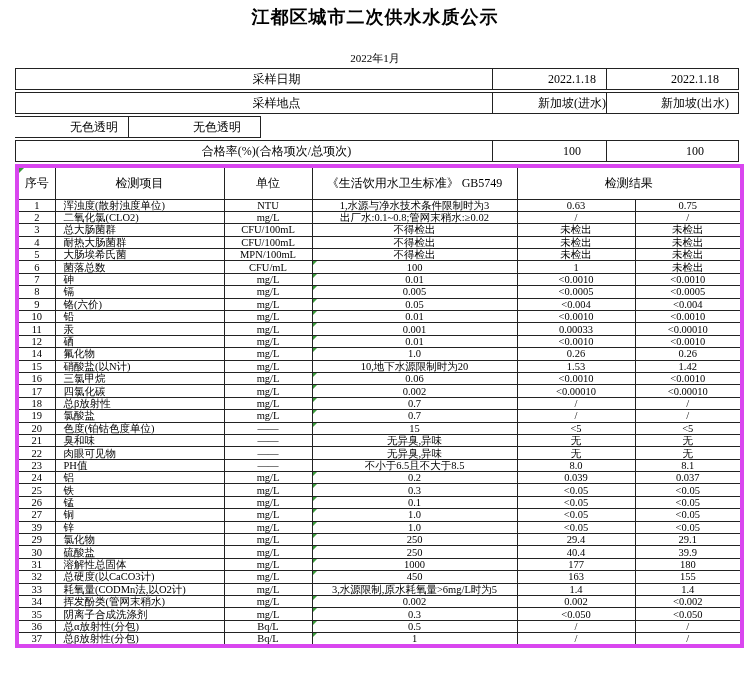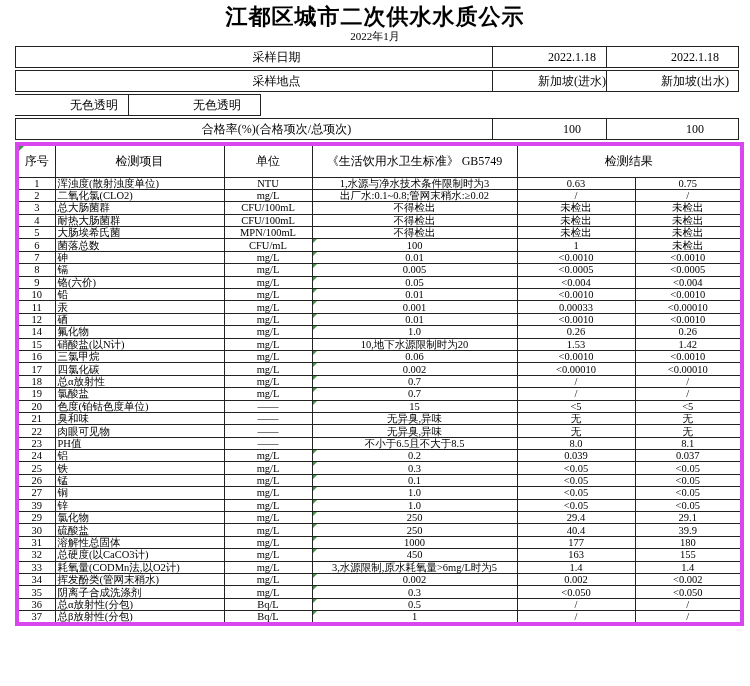--- a/index.html
+++ b/index.html
@@ -1,35 +1,35 @@
 <!DOCTYPE html>
 <html><head>
 <meta charset="utf-8">
 <style>
   html,body{margin:0;padding:0;background:#fff;width:750px;height:686px;overflow:hidden;
     font-family:"Liberation Serif","DejaVu Serif",serif;color:#000;}
   .page{width:750px;height:686px;position:relative;}
   .title{font-family:"Liberation Sans","DejaVu Sans",sans-serif;font-weight:bold;
-    font-size:22px;line-height:24px;text-align:center;padding-top:5px;letter-spacing:1px;}
-  .subtitle{font-size:11px;line-height:15px;text-align:center;margin-bottom:2px;}
+    font-size:18px;line-height:24px;text-align:center;padding-top:5px;letter-spacing:1px;}
+  .subtitle{font-size:11px;line-height:15px;text-align:center;margin-bottom:2px;margin-top:22px;}
   .bands{margin-left:15px;width:725px;}
   .band{display:flex;height:22px;margin-bottom:2px;box-sizing:border-box;}
   .band>div{border:1px solid #222;box-sizing:border-box;display:flex;align-items:center;
     justify-content:center;font-size:12px;height:22px;background:#fff;padding-left:45px;}
   .band .b-label{width:478px;border-right:1px solid #222;}
   .band .b-v1{width:114px;border-left:none;}
   .band .b-v2{width:133px;border-left:1px solid #222;margin-left:-1px;}
   table.main{border-collapse:collapse;table-layout:fixed;width:725px;margin-left:15px;margin-top:2px;}
   table.main td,table.main th{border:1px solid #222;padding:0;font-weight:normal;
     overflow:hidden;white-space:nowrap;box-sizing:border-box;}
   table.main{border:4px solid #d946ef;}
   thead th{height:33px;font-size:12px;text-align:center;position:relative;}
   tbody td{height:12.4px;font-size:10.5px;line-height:11px;text-align:center;
     vertical-align:middle;position:relative;}
-  tbody td.c-item{text-align:left;padding-left:2px;}
+  tbody td.c-item{text-align:left;padding-left:8px;}
   .flag{position:absolute;left:0;top:0;width:0;height:0;
     border-top:4px solid #3a9a3a;border-right:4px solid transparent;}
   .corner-flag{position:absolute;left:0;top:0;width:0;height:0;
     border-top:5px solid #3a9a3a;border-right:5px solid transparent;}
 </style>
 </head>
 <body>
 
 <div class="page">
   <div class="title">江都区城市二次供水水质公示</div>
@@ -202,21 +202,21 @@
         <tr>
           <td class="c-no">17</td>
           <td class="c-item">四氯化碳</td>
           <td class="c-unit">mg/L</td>
           <td class="c-std"><span class="flag"></span><span>0.002</span></td>
           <td class="c-res">&lt;0.00010</td>
           <td class="c-res">&lt;0.00010</td>
         </tr>
         <tr>
           <td class="c-no">18</td>
-          <td class="c-item">总α放射性</td>
+          <td class="c-item">总β放射性</td>
           <td class="c-unit">mg/L</td>
           <td class="c-std"><span class="flag"></span><span>0.7</span></td>
           <td class="c-res">/</td>
           <td class="c-res">/</td>
         </tr>
         <tr>
           <td class="c-no">19</td>
           <td class="c-item">氯酸盐</td>
           <td class="c-unit">mg/L</td>
           <td class="c-std"><span class="flag"></span><span>0.7</span></td>

